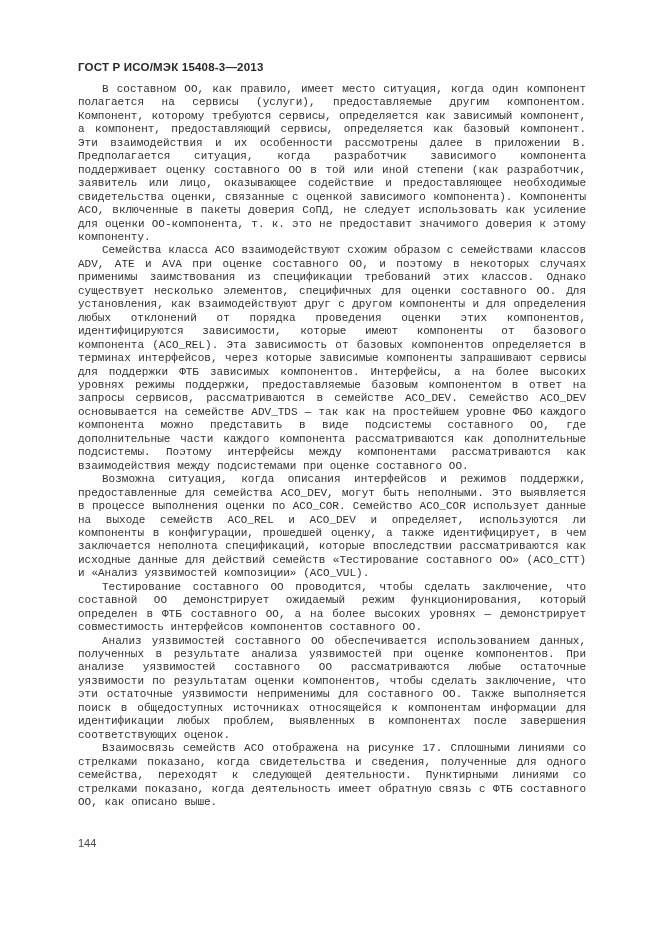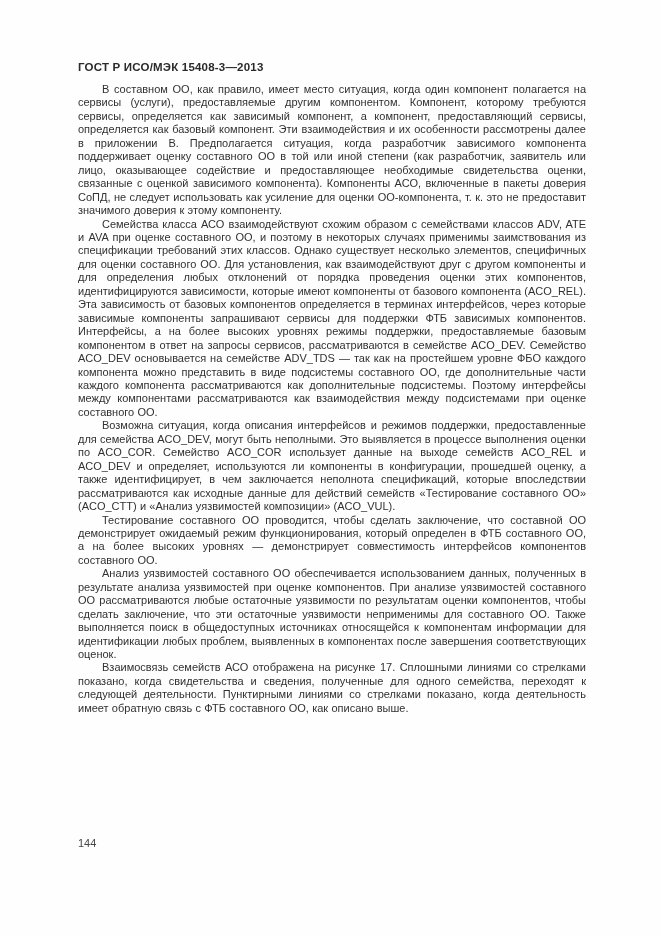--- a/index.html
+++ b/index.html
@@ -34,20 +34,21 @@
     font-size: 11px;
     line-height: 13.45px;
     text-align: justify;
     color: #313131;
   }
   .doc-body p {
     margin: 0;
     padding: 0;
     text-indent: 24px;
     word-spacing: 0.2px;
+    font-family: Liberation Mono, monospace;
   }
   .page-number {
     position: absolute;
     left: 78px;
     top: 837px;
     font-size: 11px;
     color: #474747;
   }
 </style>
 </head>

